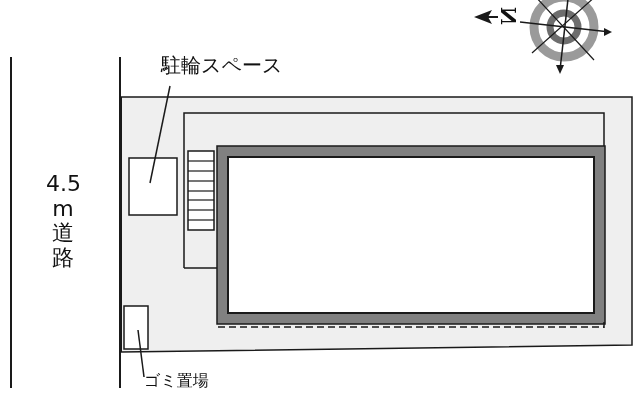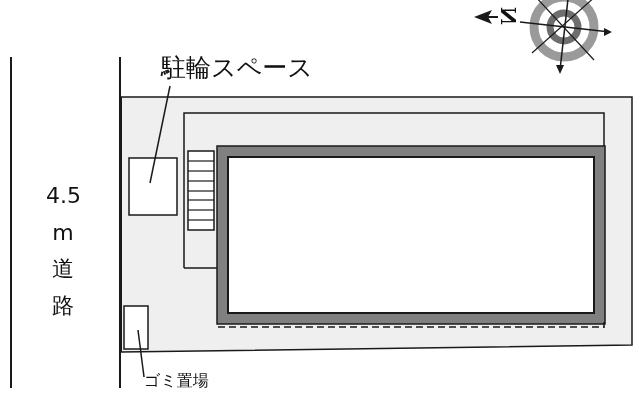--- a/index.html
+++ b/index.html
@@ -2,21 +2,21 @@
 <html><head>
 <meta charset="utf-8">
 <style>
   html, body { margin: 0; padding: 0; background: #ffffff; }
   body { width: 640px; height: 400px; position: relative; overflow: hidden;
          font-family: "DejaVu Sans", "Liberation Sans", sans-serif; }
   svg { position: absolute; left: 0; top: 0; }
   .label { position: absolute; color: #111; font-size: 22px; line-height: 1; white-space: nowrap; }
   .road-label { position: absolute; left: 46px; top: 172px; width: 34px;
                 text-align: center; color: #111; font-size: 22px; line-height: 1.12; }
-  .road-label span { display: block; margin-top: 12px; }
+  .road-label span { display: block; }
 </style>
 </head>
 <body>
 
 <svg width="640" height="400" viewBox="0 0 640 400">
 
   <line x1="11" y1="57" x2="11" y2="388" stroke="#1a1a1a" stroke-width="2"></line>
   <line x1="120" y1="57" x2="120" y2="388" stroke="#1a1a1a" stroke-width="2"></line>
 
   <polygon points="121,97 632,97 632,345 121,352" fill="#efefef" stroke="#1a1a1a" stroke-width="1.5"></polygon>
@@ -56,21 +56,21 @@
     <polygon points="560,74 556,65 564,65" fill="#1a1a1a"></polygon>
     <line x1="534" y1="-5" x2="594" y2="60" stroke="#1a1a1a" stroke-width="1.2"></line>
     <line x1="597" y1="-5" x2="532" y2="53" stroke="#1a1a1a" stroke-width="1.2"></line>
     <polygon points="474,17 492,10 488,17 492,24" fill="#1a1a1a"></polygon>
     <line x1="488" y1="17" x2="498" y2="17" stroke="#1a1a1a" stroke-width="2"></line>
   </g>
 </svg>
 
 <div class="label" style="left:500px; top:6px; font-size:20px; font-weight:bold; font-family:'DejaVu Serif', serif; transform:rotate(-90deg) scaleX(-1);">N</div>
 
-<div class="label" style="left:161px; top:55px; font-size:25px;">駐輪スペース</div>
+<div class="label" style="left:161px; top:55px; font-size:20px;">駐輪スペース</div>
 <div class="label" style="left:144px; top:373px; font-size:16px;">ゴミ置場</div>
 
 <div class="road-label">
   <span>4.5</span>
   <span>m</span>
   <span>道</span>
   <span>路</span>
 </div>
 
 </body></html>

